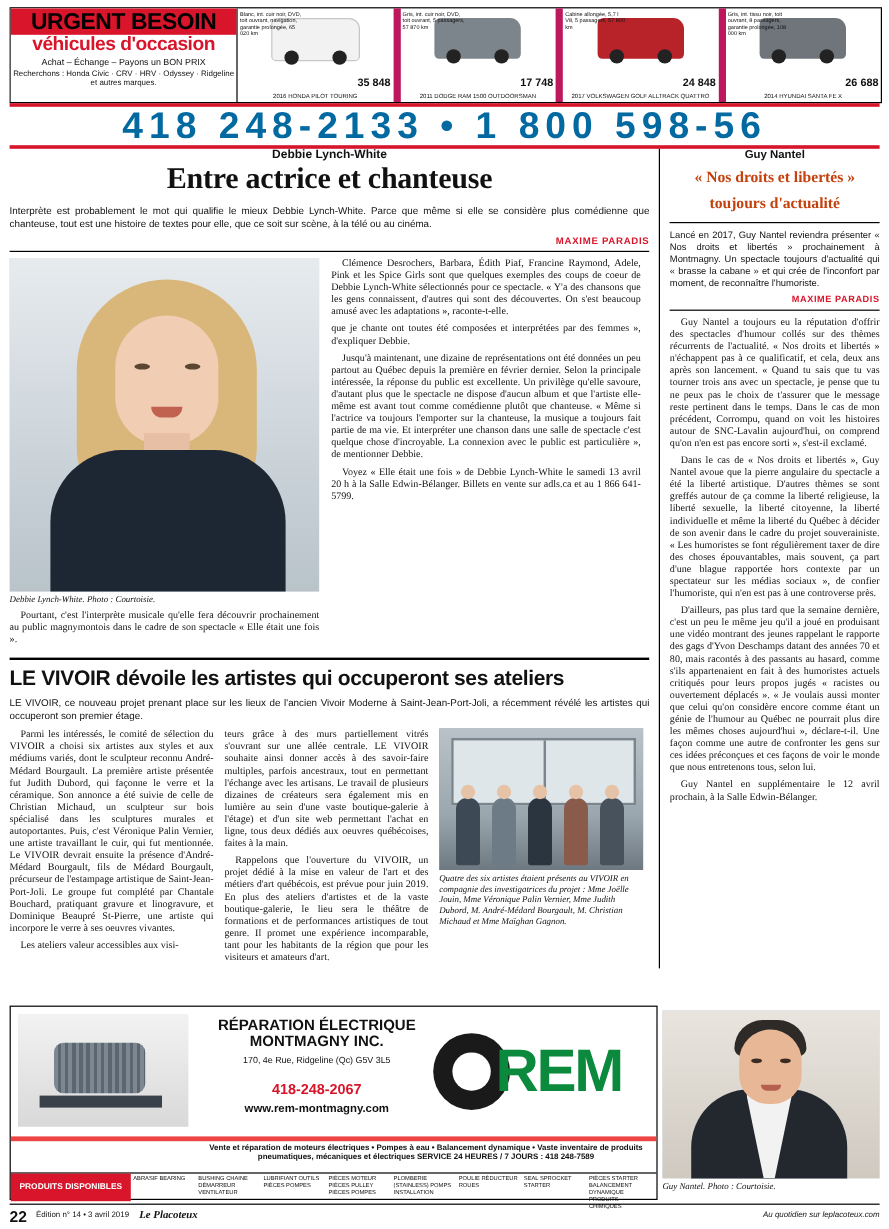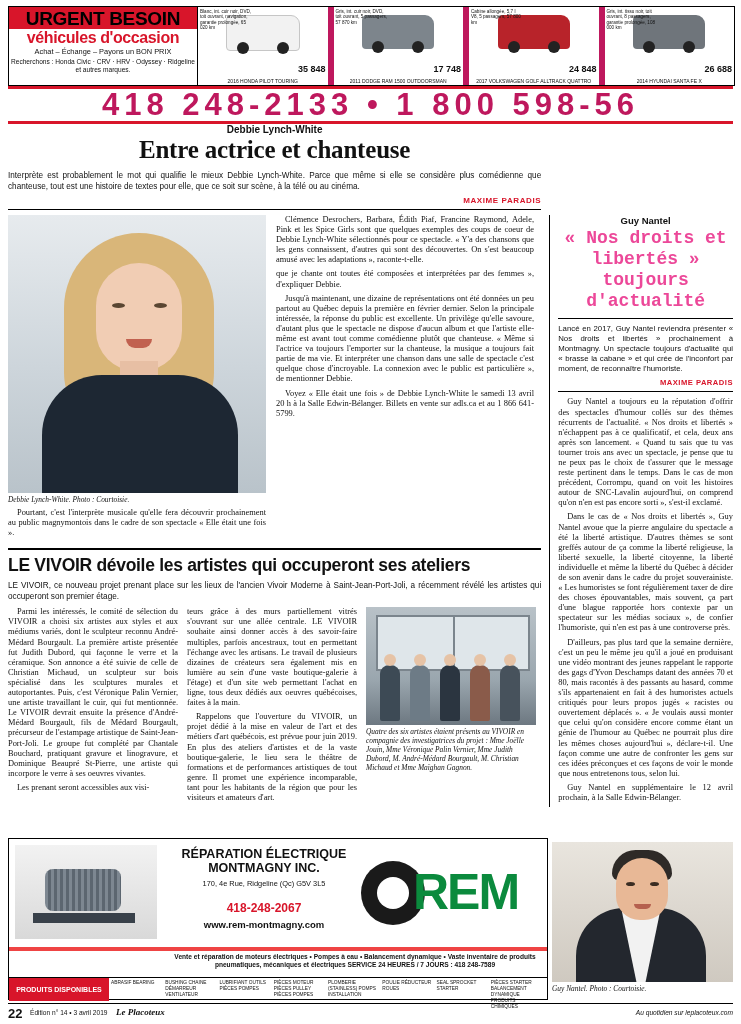--- a/index.html
+++ b/index.html
@@ -18,25 +18,25 @@
   .car:last-child{border-right:none;}
   .car .cap{position:absolute;left:2px;top:2px;font-family:"Liberation Sans",sans-serif;font-size:4.6px;line-height:5.4px;color:#111;width:52px;z-index:3;}
   .car .photo{position:absolute;left:0;right:0;top:2px;height:46px;}
   .car .price{position:absolute;right:2px;bottom:11px;font-family:"Liberation Sans",sans-serif;font-weight:bold;font-size:9px;color:#111;}
   .car .name{position:absolute;left:0;right:0;bottom:1px;text-align:center;font-family:"Liberation Sans",sans-serif;font-size:5px;color:#111;}
   .carimg{position:absolute;left:50%;top:6px;transform:translateX(-50%);width:72px;height:34px;border-radius:5px 9px 4px 4px;}
   .wheel{position:absolute;bottom:-4px;width:12px;height:12px;border-radius:50%;background:#222;}
 
   
   .phonebar{position:absolute;left:8px;top:86px;width:725px;height:32px;border-top:3px solid #d8152a;border-bottom:3px solid #d8152a;}
-  .phonebar .num{position:absolute;left:0;right:0;top:-2px;text-align:center;color:#be185d;font-family:"Liberation Sans",sans-serif;font-weight:bold;font-size:31px;letter-spacing:5px;}
+  .phonebar .num{position:absolute;left:0;right:0;top:-2px;text-align:center;color:#0369a1;font-family:"Liberation Sans",sans-serif;font-weight:bold;font-size:31px;letter-spacing:5px;}
 
   
   .content{position:absolute;left:8px;top:124px;width:725px;}
-  .colwrap{display:flex;align-items:flex-end;}
+  .colwrap{display:flex;}
   .leftzone{width:540px;padding-right:8px;}
   .rightcol{width:177px;border-left:1px solid #000;padding-left:8px;}
 
   .kicker{text-align:center;font-family:"Liberation Sans",sans-serif;font-size:10px;font-weight:bold;color:#111;margin-bottom:1px;}
   h1.title{font-family:"Liberation Serif",serif;font-weight:bold;font-size:25px;text-align:center;margin:0 0 6px;letter-spacing:-0.2px;}
   .standfirst{font-family:"Liberation Sans",sans-serif;font-size:8.2px;line-height:11px;text-align:justify;margin:0 0 4px;}
   .byline{text-align:right;font-family:"Liberation Sans",sans-serif;font-weight:bold;font-size:8px;color:#d8152a;letter-spacing:0.6px;margin-bottom:4px;}
   .rule{border-top:1px solid #000;margin:2px 0 5px;}
 
   .twocol{display:flex;gap:10px;}
@@ -64,21 +64,21 @@
   .vc{width:170px;}
   .vphoto{width:170px;height:118px;position:relative;overflow:hidden;background:#8e9aa3;}
   .vwall{position:absolute;inset:0;background:linear-gradient(180deg,#b9c2c8 0%,#9aa6ae 62%,#6d7881 100%);}
   .vwin{position:absolute;left:10px;top:8px;width:150px;height:52px;background:#dfe6ea;border:2px solid #7b858d;}
   .vwin:after{content:"";position:absolute;left:50%;top:0;bottom:0;width:2px;background:#7b858d;}
   .vp{position:absolute;bottom:4px;width:20px;height:56px;border-radius:9px 9px 2px 2px;}
   .vhead{position:absolute;top:-11px;left:4px;width:12px;height:12px;border-radius:50%;background:#e6c3a6;}
 
   
   .rkicker{text-align:center;font-family:"Liberation Sans",sans-serif;font-size:9.5px;font-weight:bold;margin-bottom:2px;}
-  h1.rtitle{font-family:Liberation Mono, monospace;font-weight:bold;font-size:18px;line-height:21px;text-align:center;color:#ec4899;margin:0 0 6px;}
+  h1.rtitle{font-family:Liberation Serif, serif;font-weight:bold;font-size:13px;line-height:21px;text-align:center;color:#c2410c;margin:0 0 6px;}
   .rbyline{text-align:right;font-family:"Liberation Sans",sans-serif;font-weight:bold;font-size:7.6px;color:#d8152a;letter-spacing:0.5px;margin:4px 0 4px;}
   .rportrait{width:177px;height:150px;position:relative;overflow:hidden;background:#d7d2cb;margin-top:4px;}
   .rbg{position:absolute;inset:0;background:linear-gradient(180deg,#e9e5de 0%,#cfc9c0 100%);}
   .rsuit{position:absolute;left:24px;top:66px;width:130px;height:90px;border-radius:48px 48px 0 0;background:#23272e;}
   .rshirt{position:absolute;left:70px;top:70px;width:38px;height:70px;background:#f2f2f2;clip-path:polygon(0 0,100% 0,62% 100%,38% 100%);}
   .rface{position:absolute;left:64px;top:16px;width:52px;height:62px;border-radius:26px 26px 24px 24px;background:#e8b896;}
   .rhair{position:absolute;left:60px;top:8px;width:60px;height:30px;border-radius:30px 30px 8px 8px;background:#2e2a27;}
   .reyeL{position:absolute;left:74px;top:40px;width:9px;height:4px;border-radius:50%;background:#3a2c22;}
   .reyeR{position:absolute;left:98px;top:40px;width:9px;height:4px;border-radius:50%;background:#3a2c22;}
   .rmouth{position:absolute;left:82px;top:62px;width:17px;height:5px;border-radius:0 0 9px 9px;background:#b5604e;}
@@ -220,21 +220,21 @@
             <p class="body">Voyez « Elle était une fois » de Debbie Lynch-White le samedi 13 avril 20 h à la Salle Edwin-Bélanger. Billets en vente sur adls.ca et au 1 866 641-5799.</p>
           </div>
         </div>
 
         <div class="vivoir">
           <h2 class="vtitle">LE VIVOIR dévoile les artistes qui occuperont ses ateliers</h2>
           <div class="vstand">LE VIVOIR, ce nouveau projet prenant place sur les lieux de l'ancien Vivoir Moderne à Saint-Jean-Port-Joli, a récemment révélé les artistes qui occuperont son premier étage.</div>
           <div class="vcols">
             <div class="vc">
               <p class="body">Parmi les intéressés, le comité de sélection du VIVOIR a choisi six artistes aux styles et aux médiums variés, dont le sculpteur reconnu André-Médard Bourgault. La première artiste présentée fut Judith Dubord, qui façonne le verre et la céramique. Son annonce a été suivie de celle de Christian Michaud, un sculpteur sur bois spécialisé dans les sculptures murales et autoportantes. Puis, c'est Véronique Palin Vernier, une artiste travaillant le cuir, qui fut mentionnée. Le VIVOIR devrait ensuite la présence d'André-Médard Bourgault, fils de Médard Bourgault, précurseur de l'estampage artistique de Saint-Jean-Port-Joli. Le groupe fut complété par Chantale Bouchard, pratiquant gravure et linogravure, et Dominique Beaupré St-Pierre, une artiste qui incorpore le verre à ses oeuvres vivantes.</p>
-              <p class="body">Les prenant seront accessibles aux visi-</p>
+              <p class="body">Les ateliers valeur accessibles aux visi-</p>
             </div>
             <div class="vc">
               <p class="body noind">teurs grâce à des murs partiellement vitrés s'ouvrant sur une allée centrale. LE VIVOIR souhaite ainsi donner accès à des savoir-faire multiples, parfois ancestraux, tout en permettant l'échange avec les artisans. Le travail de plusieurs dizaines de créateurs sera également mis en lumière au sein d'une vaste boutique-galerie à l'étage) et d'un site web permettant l'achat en ligne, tous deux dédiés aux oeuvres québécoises, faites à la main.</p>
               <p class="body">Rappelons que l'ouverture du VIVOIR, un projet dédié à la mise en valeur de l'art et des métiers d'art québécois, est prévue pour juin 2019. En plus des ateliers d'artistes et de la vaste boutique-galerie, le lieu sera le théâtre de formations et de performances artistiques de tout genre. Il promet une expérience incomparable, tant pour les habitants de la région que pour les visiteurs et amateurs d'art.</p>
             </div>
             <div class="vc">
               <div class="vphoto">
                 <div class="vwall"></div>
                 <div class="vwin"></div>
                 <div class="vp" style="left:14px;background:#3d4a55;">

